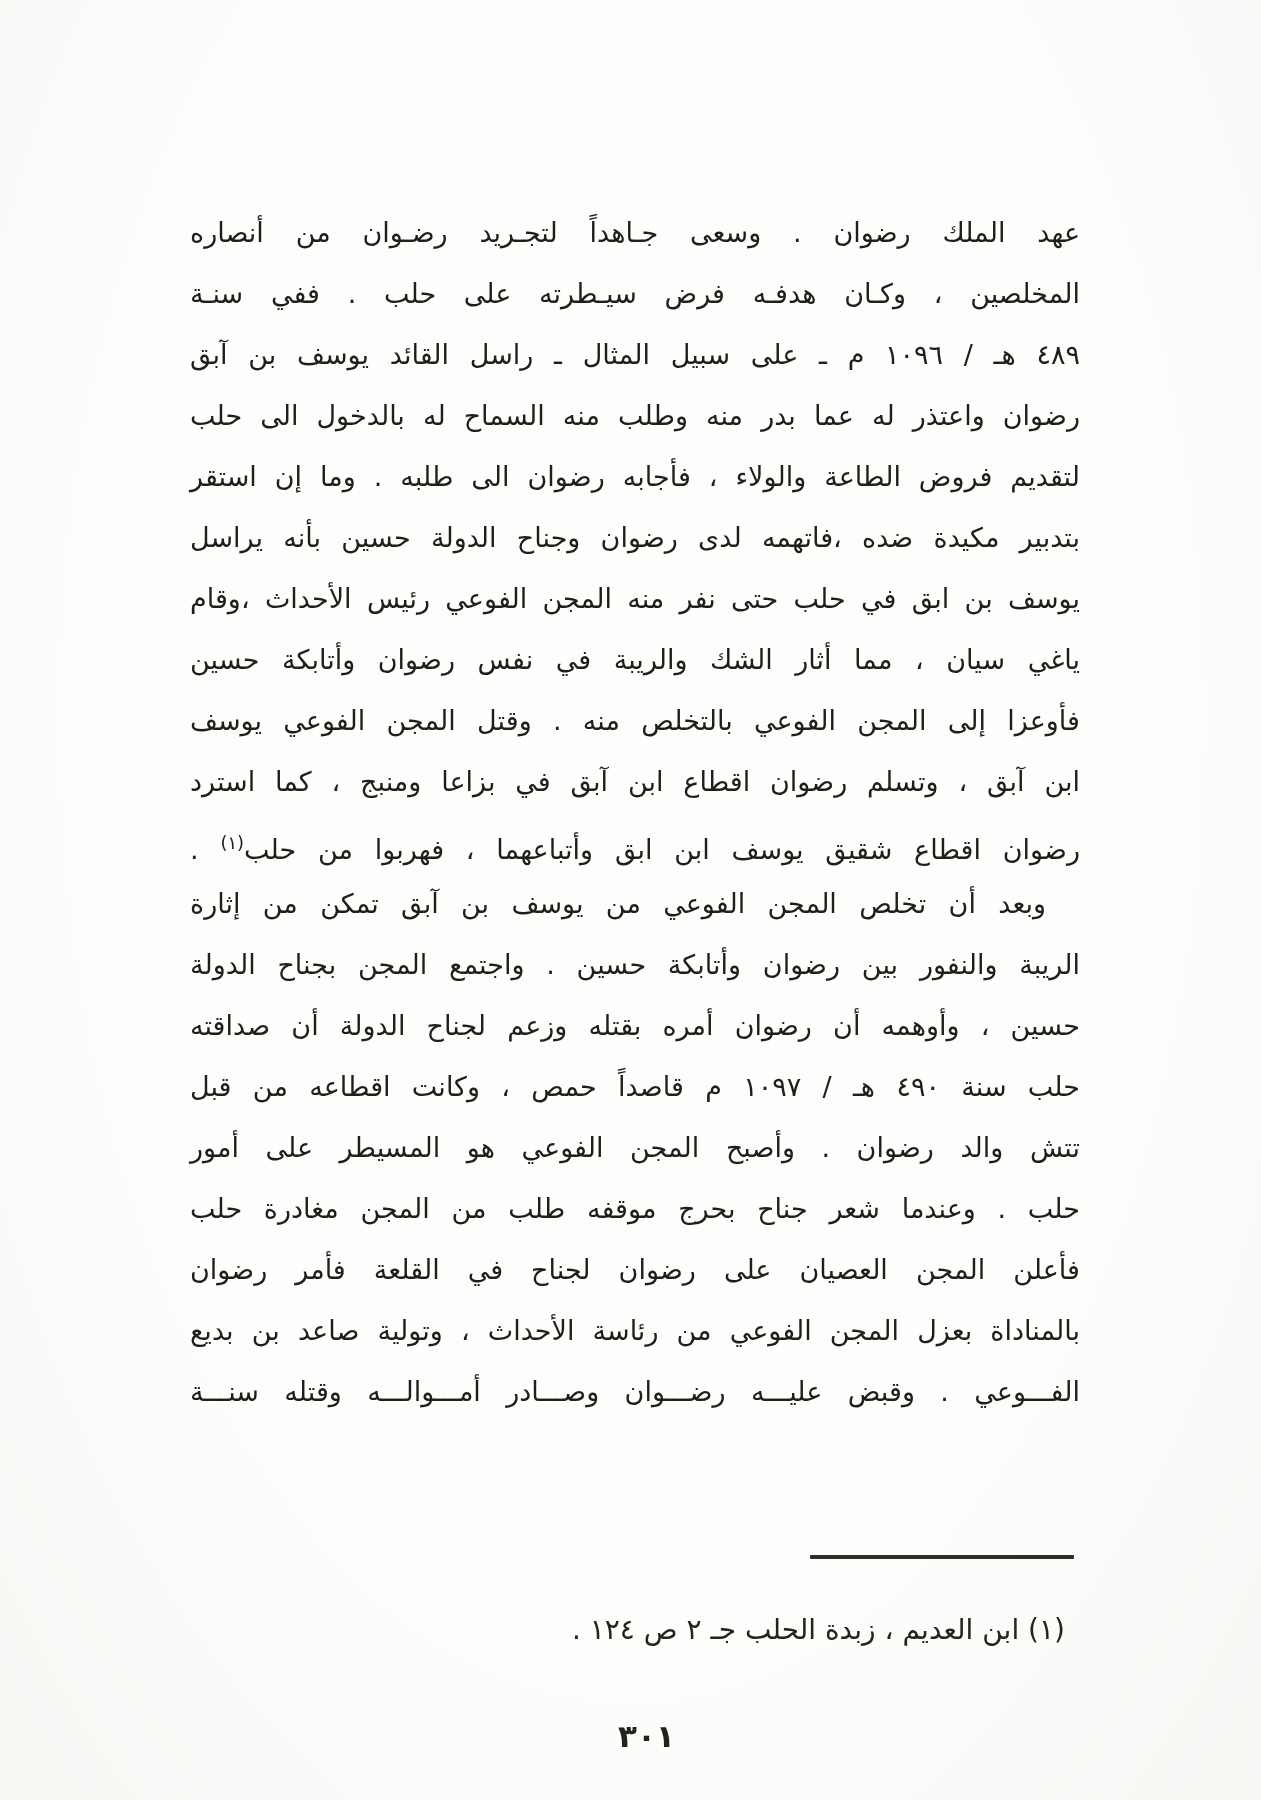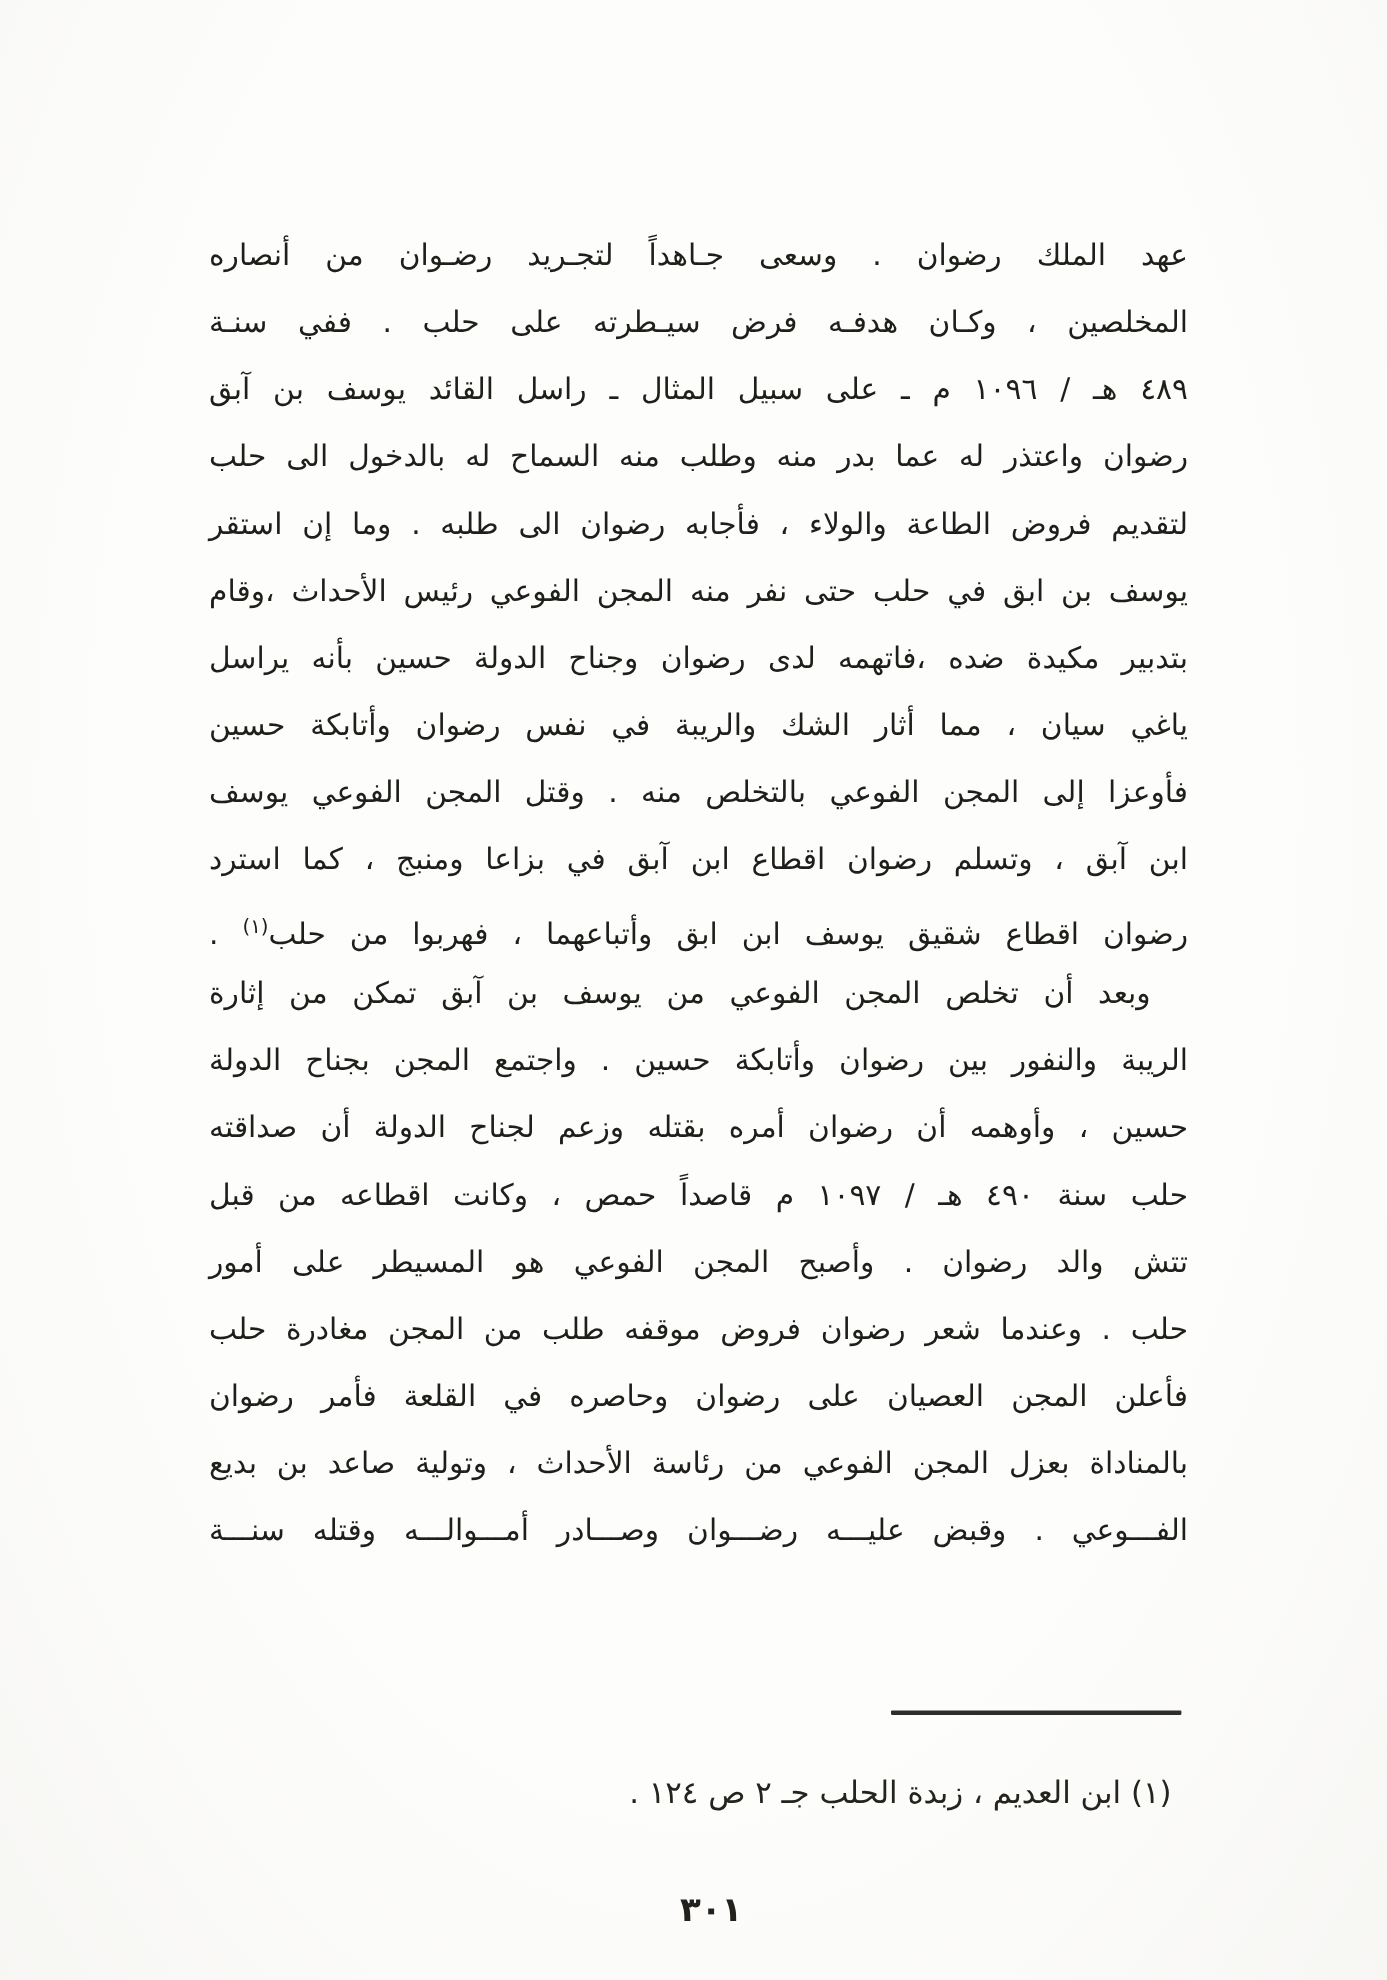--- a/index.html
+++ b/index.html
@@ -85,35 +85,35 @@
 <body>
 
 <div class="scan-page">
 
   <div class="body-text">
     <div class="line">عهد الملك رضوان . وسعى جـاهداً لتجـريد رضـوان من أنصاره</div>
     <div class="line">المخلصين ، وكـان هدفـه فرض سيـطرته على حلب . ففي سنـة</div>
     <div class="line">٤٨٩ هـ / ١٠٩٦ م ـ على سبيل المثال ـ راسل القائد يوسف بن آبق</div>
     <div class="line">رضوان واعتذر له عما بدر منه وطلب منه السماح له بالدخول الى حلب</div>
     <div class="line">لتقديم فروض الطاعة والولاء ، فأجابه رضوان الى طلبه . وما إن استقر</div>
+    <div class="line">بتدبير مكيدة ضده ،فاتهمه لدى رضوان وجناح الدولة حسين بأنه يراسل</div>
     <div class="line">يوسف بن ابق في حلب حتى نفر منه المجن الفوعي رئيس الأحداث ،وقام</div>
-    <div class="line">بتدبير مكيدة ضده ،فاتهمه لدى رضوان وجناح الدولة حسين بأنه يراسل</div>
     <div class="line">ياغي سيان ، مما أثار الشك والريبة في نفس رضوان وأتابكة حسين</div>
     <div class="line">فأوعزا إلى المجن الفوعي بالتخلص منه . وقتل المجن الفوعي يوسف</div>
     <div class="line">ابن آبق ، وتسلم رضوان اقطاع ابن آبق في بزاعا ومنبج ، كما استرد</div>
     <div class="line">
       <span>رضوان اقطاع شقيق يوسف ابن ابق وأتباعهما ، فهربوا من حلب</span><span class="fn-ref">(١)</span><span> .</span>
     </div>
     <div class="line indent-first">وبعد أن تخلص المجن الفوعي من يوسف بن آبق تمكن من إثارة</div>
     <div class="line">الريبة والنفور بين رضوان وأتابكة حسين . واجتمع المجن بجناح الدولة</div>
     <div class="line">حسين ، وأوهمه أن رضوان أمره بقتله وزعم لجناح الدولة أن صداقته</div>
     <div class="line">حلب سنة ٤٩٠ هـ / ١٠٩٧ م قاصداً حمص ، وكانت اقطاعه من قبل</div>
     <div class="line">تتش والد رضوان . وأصبح المجن الفوعي هو المسيطر على أمور</div>
-    <div class="line">حلب . وعندما شعر رضوان فروض موقفه طلب من المجن مغادرة حلب</div>
-    <div class="line">فأعلن المجن العصيان على رضوان وحاصره في القلعة فأمر رضوان</div>
+    <div class="line">حلب . وعندما شعر جناح بحرج موقفه طلب من المجن مغادرة حلب</div>
+    <div class="line">فأعلن المجن العصيان على رضوان لجناح في القلعة فأمر رضوان</div>
     <div class="line">بالمناداة بعزل المجن الفوعي من رئاسة الأحداث ، وتولية صاعد بن بديع</div>
     <div class="line">الفـــوعي . وقبض عليـــه رضـــوان وصـــادر أمـــوالـــه وقتله سنـــة</div>
   </div>
 
   <div class="footnote-sep"></div>
 
   <div class="footnote">
     <span>(١) ابن العديم ، زبدة الحلب جـ ٢ ص ١٢٤ .</span>
   </div>
 

